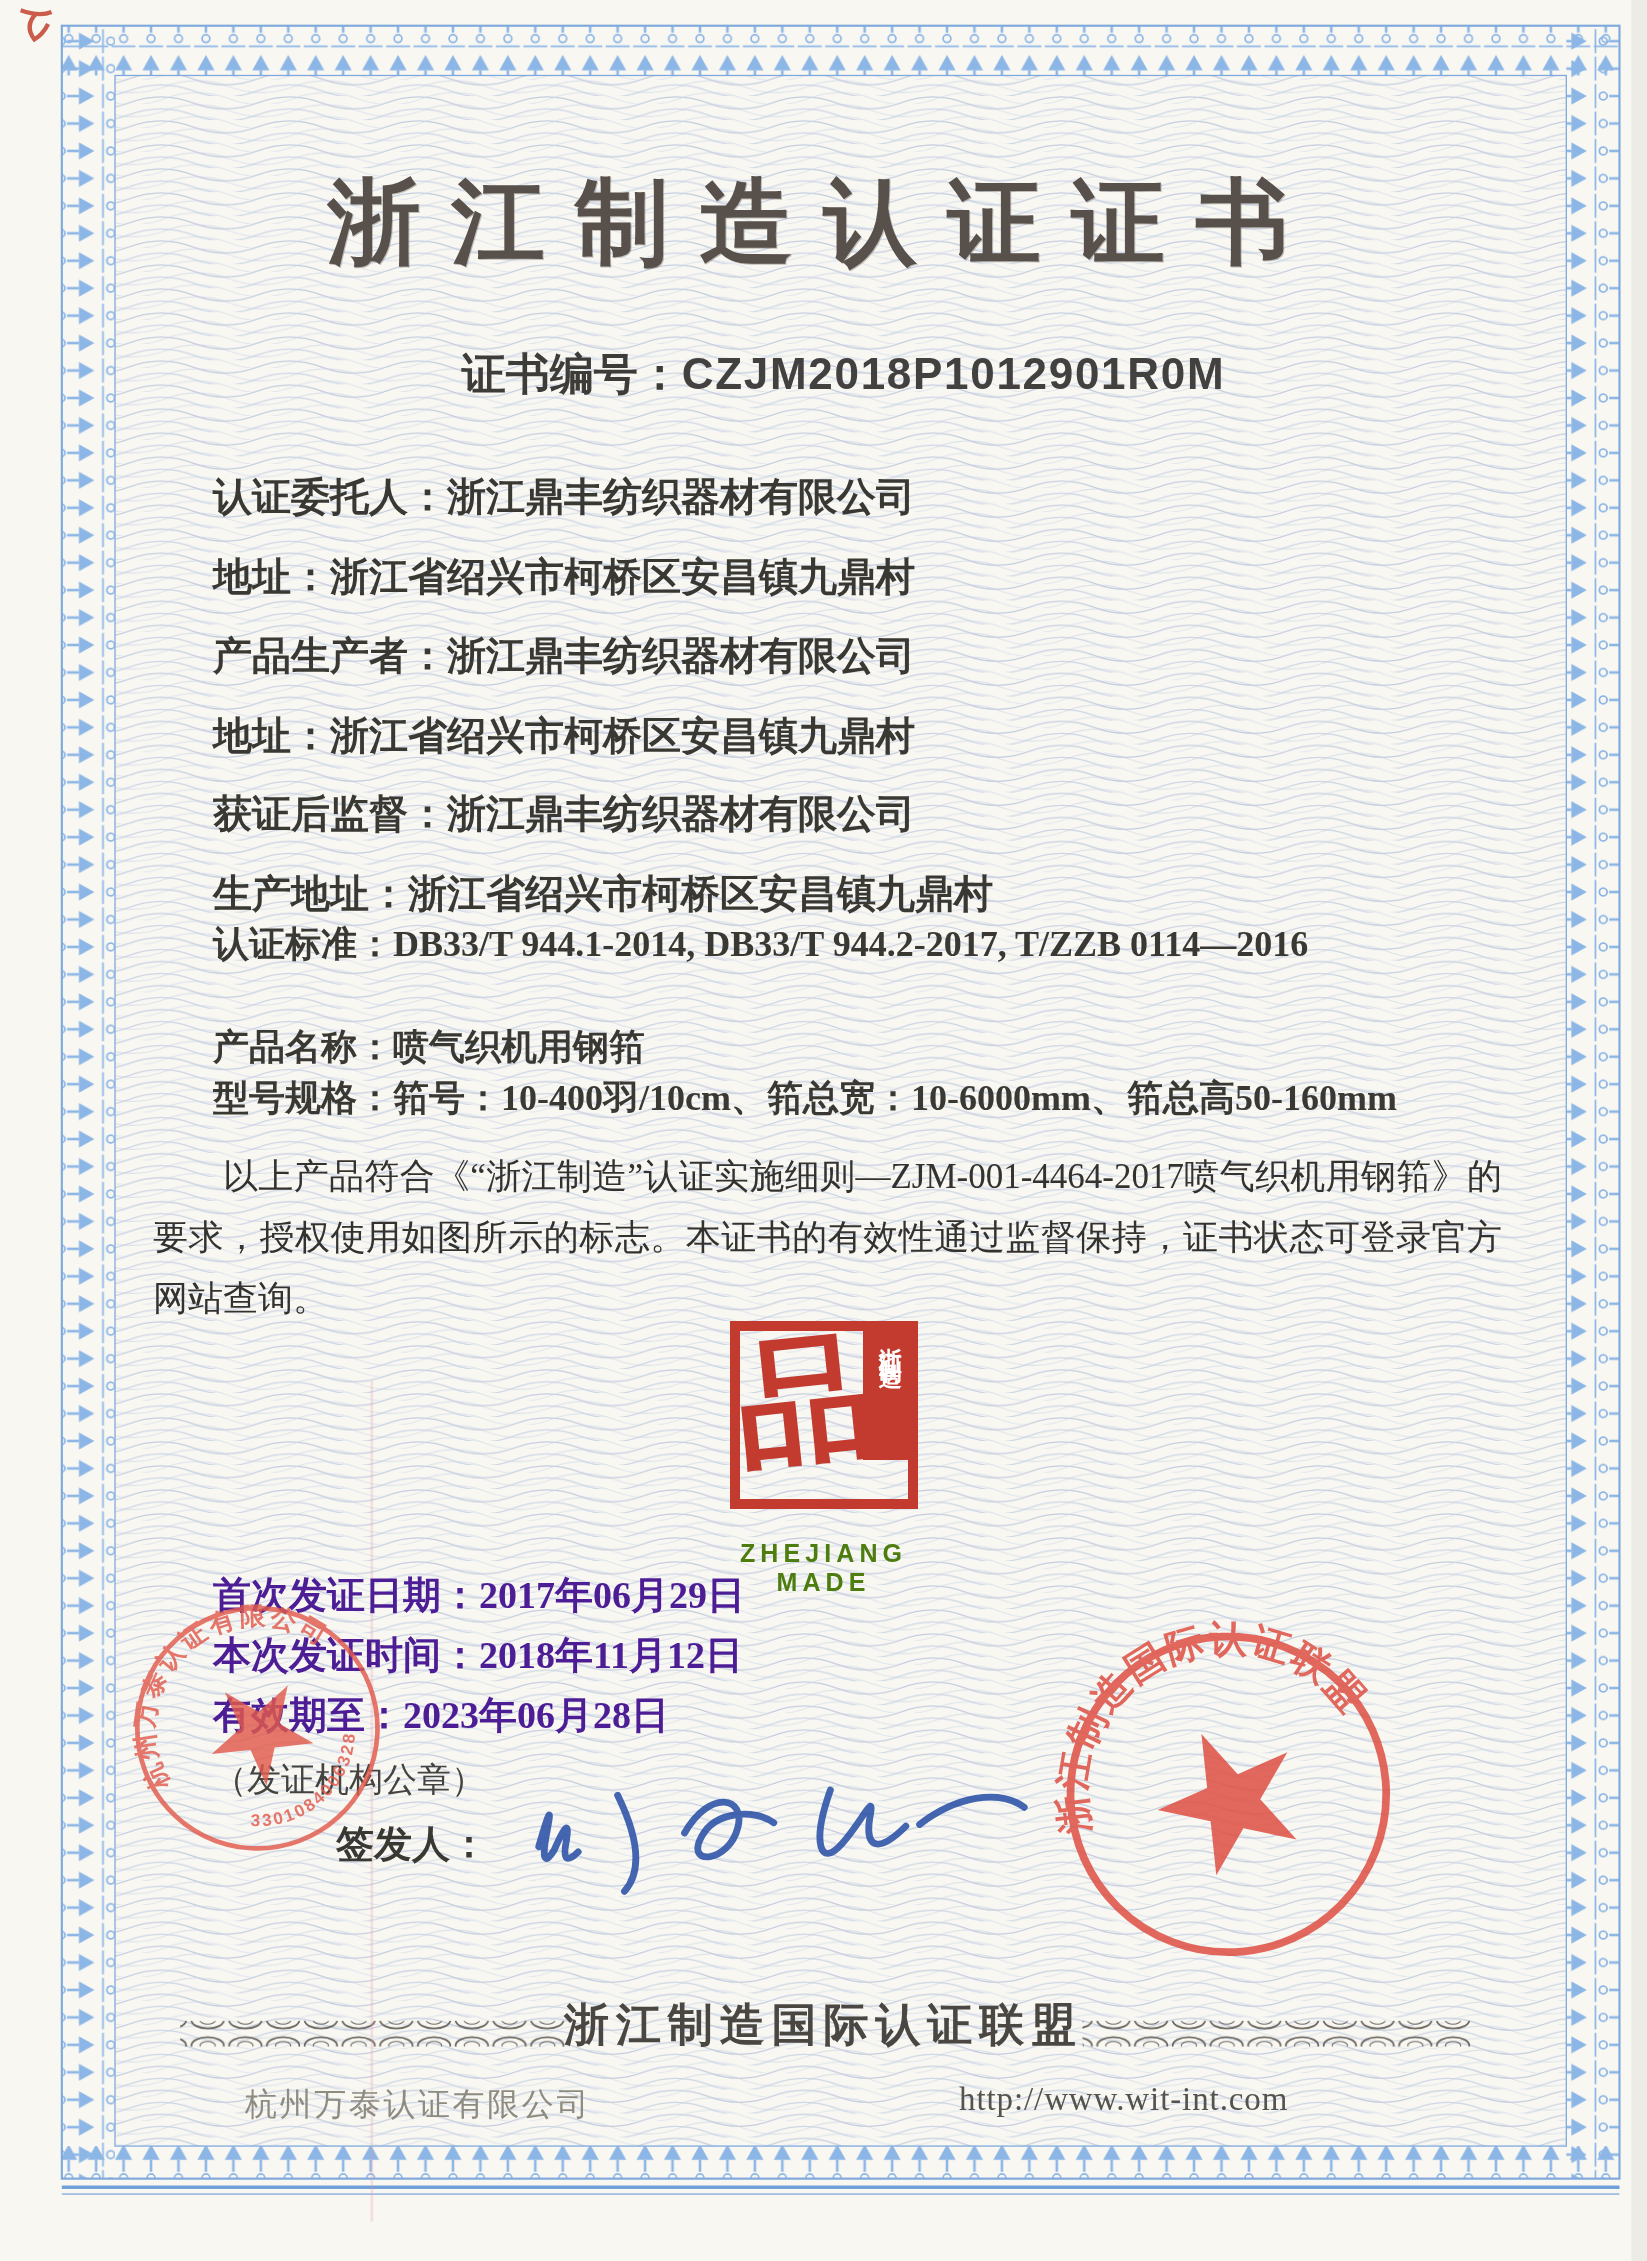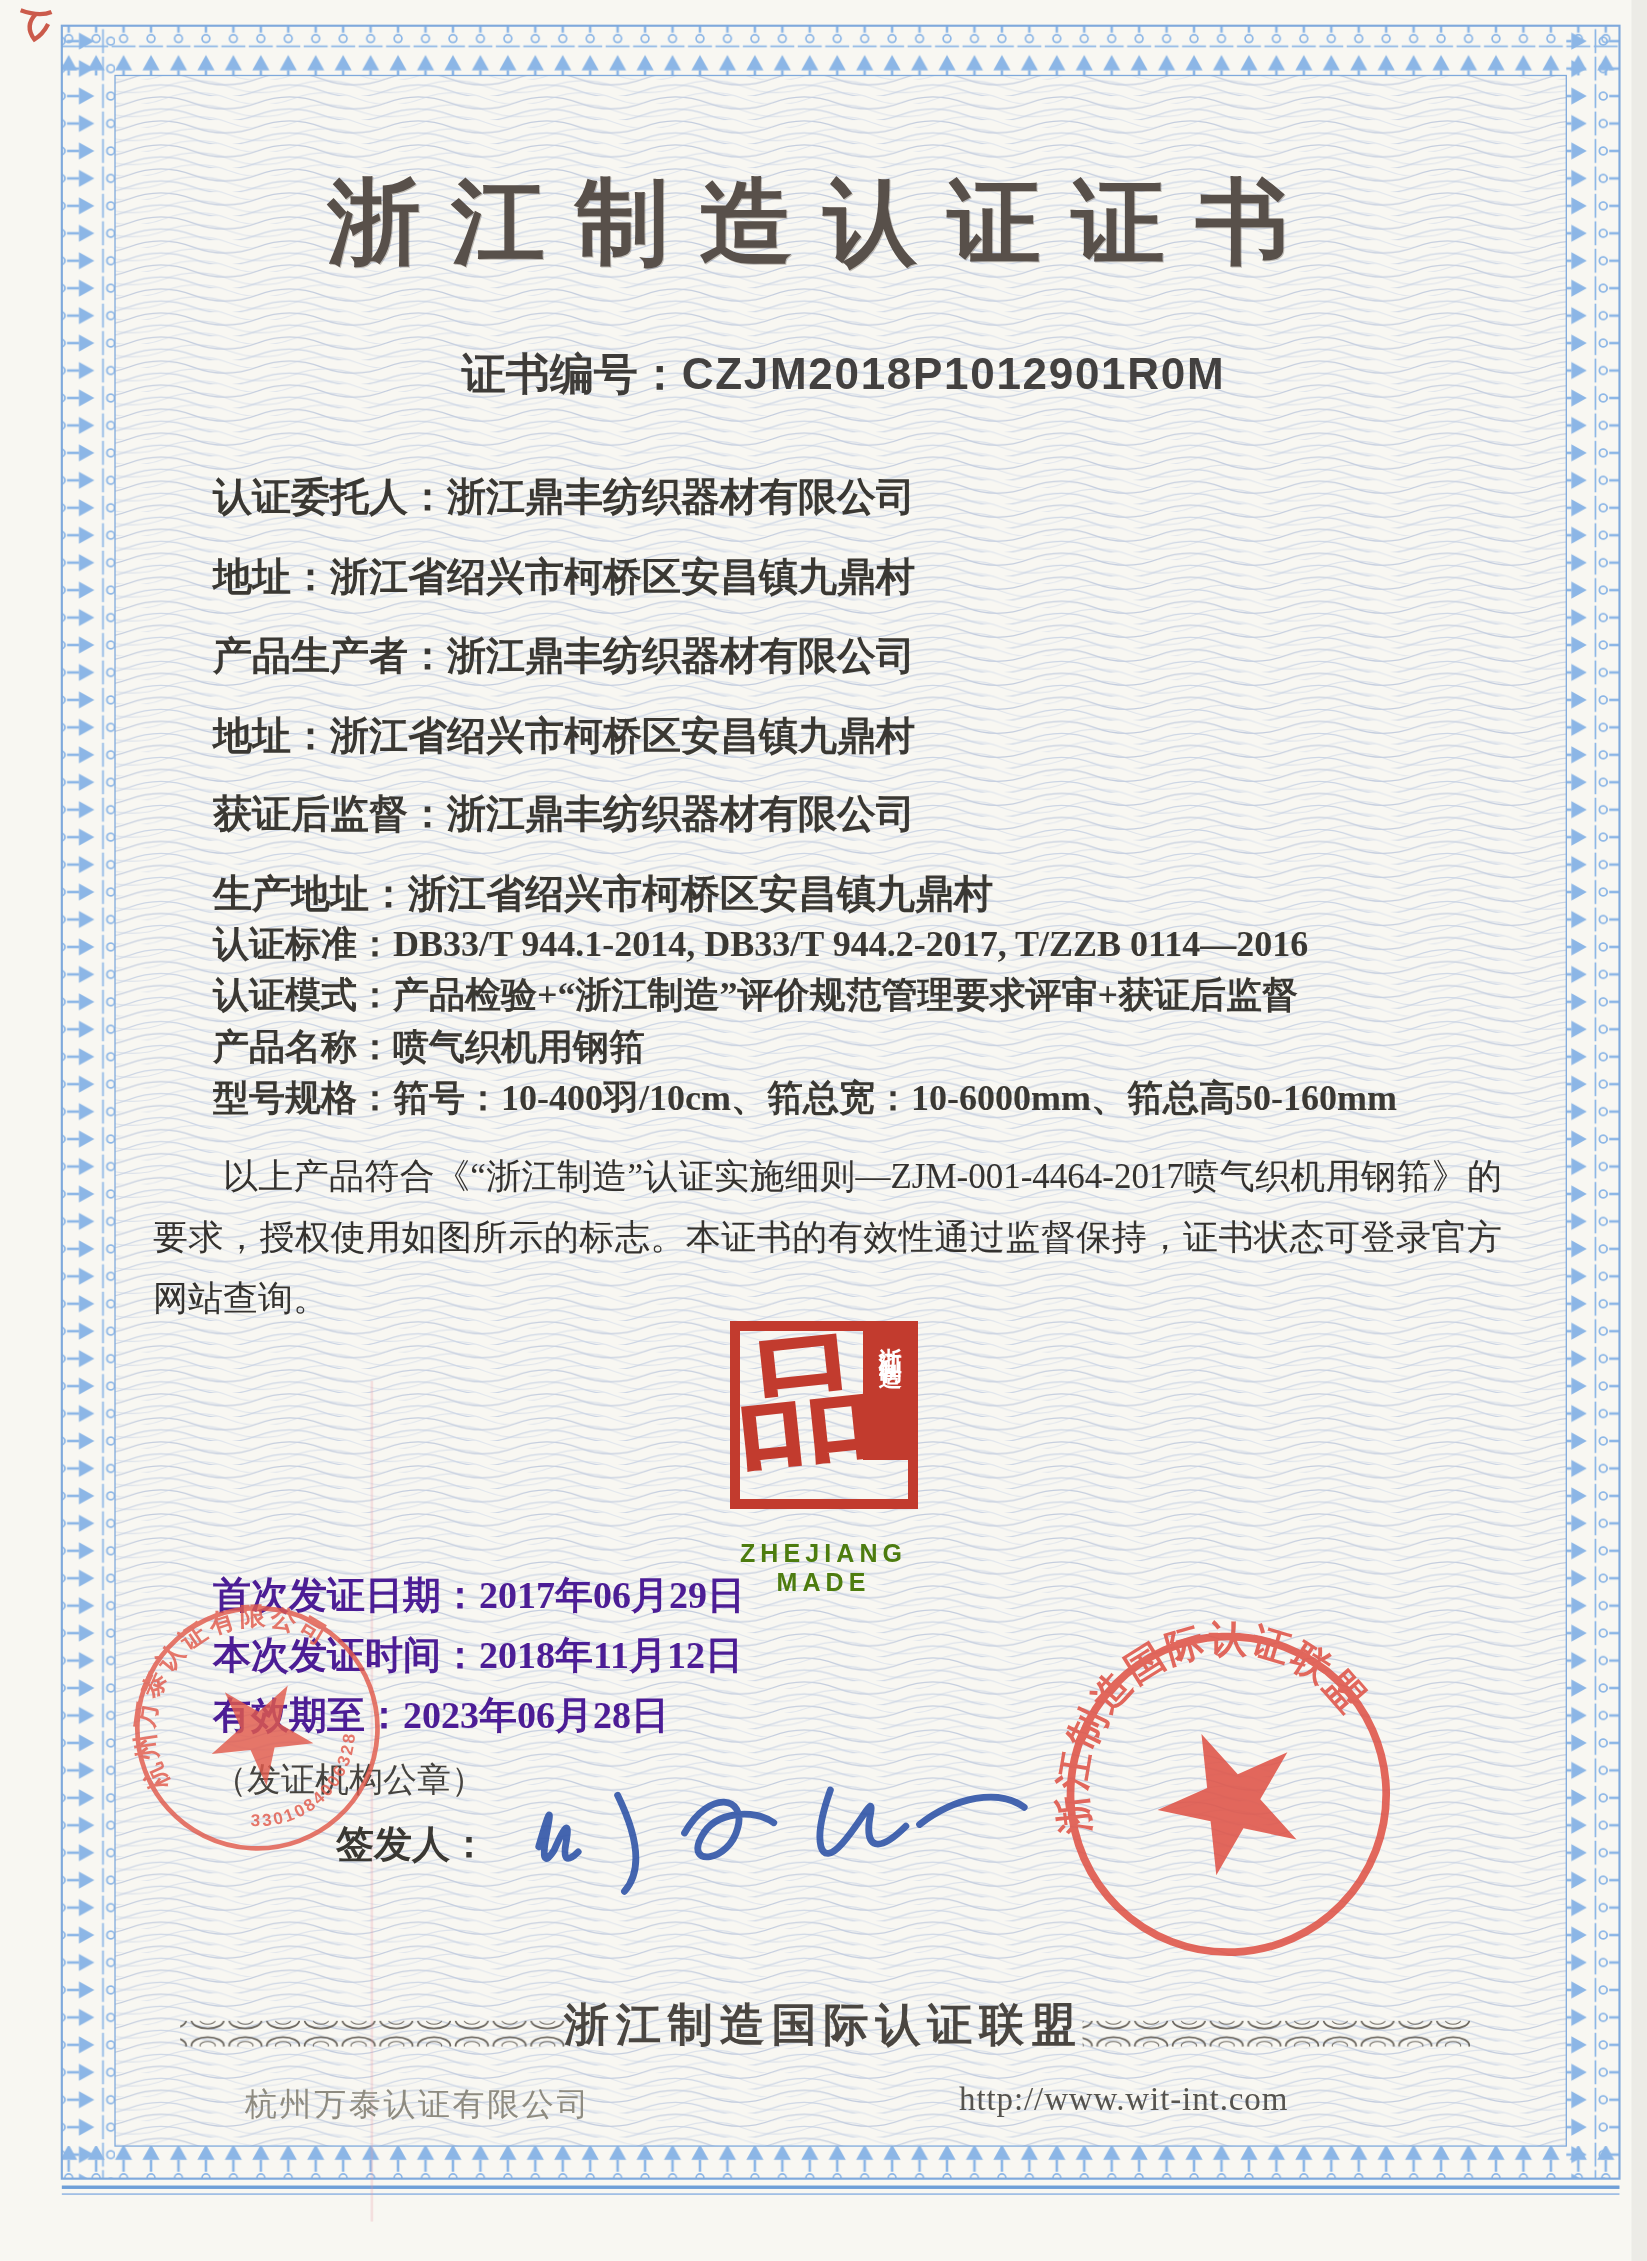--- a/index.html
+++ b/index.html
@@ -109,21 +109,20 @@
     </div>
 
     <div class="abs infoline" style="top:470px">认证委托人：浙江鼎丰纺织器材有限公司</div>
     <div class="abs infoline" style="top:550px">地址：浙江省绍兴市柯桥区安昌镇九鼎村</div>
     <div class="abs infoline" style="top:629px">产品生产者：浙江鼎丰纺织器材有限公司</div>
     <div class="abs infoline" style="top:709px">地址：浙江省绍兴市柯桥区安昌镇九鼎村</div>
     <div class="abs infoline" style="top:787px">获证后监督：浙江鼎丰纺织器材有限公司</div>
     <div class="abs infoline" style="top:867px">生产地址：浙江省绍兴市柯桥区安昌镇九鼎村</div>
 
     <div class="abs specline" style="top:920px">认证标准：DB33/T 944.1-2014, DB33/T 944.2-2017, T/ZZB 0114—2016</div>
-    <div class="abs specline" style="top:971px">认证模式：产品检验+“浙江制造”评价规范管理要求评审+获证后监督</div>
     <div class="abs specline" style="top:1023px">产品名称：喷气织机用钢筘</div>
     <div class="abs specline" style="top:1074px">型号规格：筘号：10-400羽/10cm、筘总宽：10-6000mm、筘总高50-160mm</div>
 
     <div class="abs para">以上产品符合《“浙江制造”认证实施细则—ZJM-001-4464-2017喷气织机用钢筘》的要求，授权使用如图所示的标志。本证书的有效性通过监督保持，证书状态可登录官方网站查询。</div>
 
     <div class="abs logo">
       <div class="logo-square">
         <div class="logo-glyph">品</div>
         <div class="logo-bar">
           <span>浙江制造</span>

